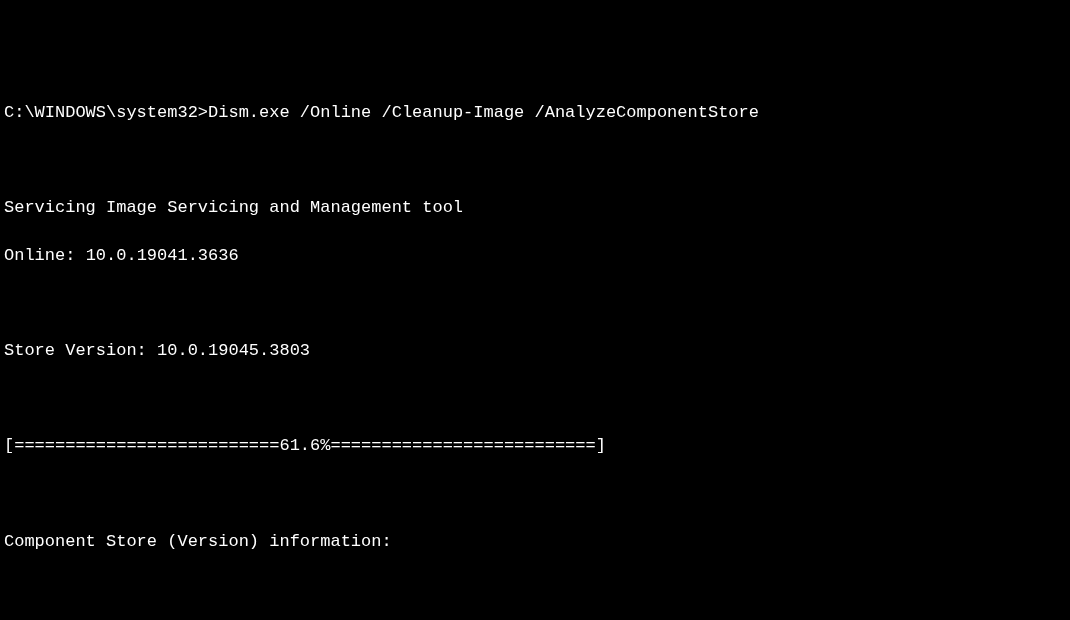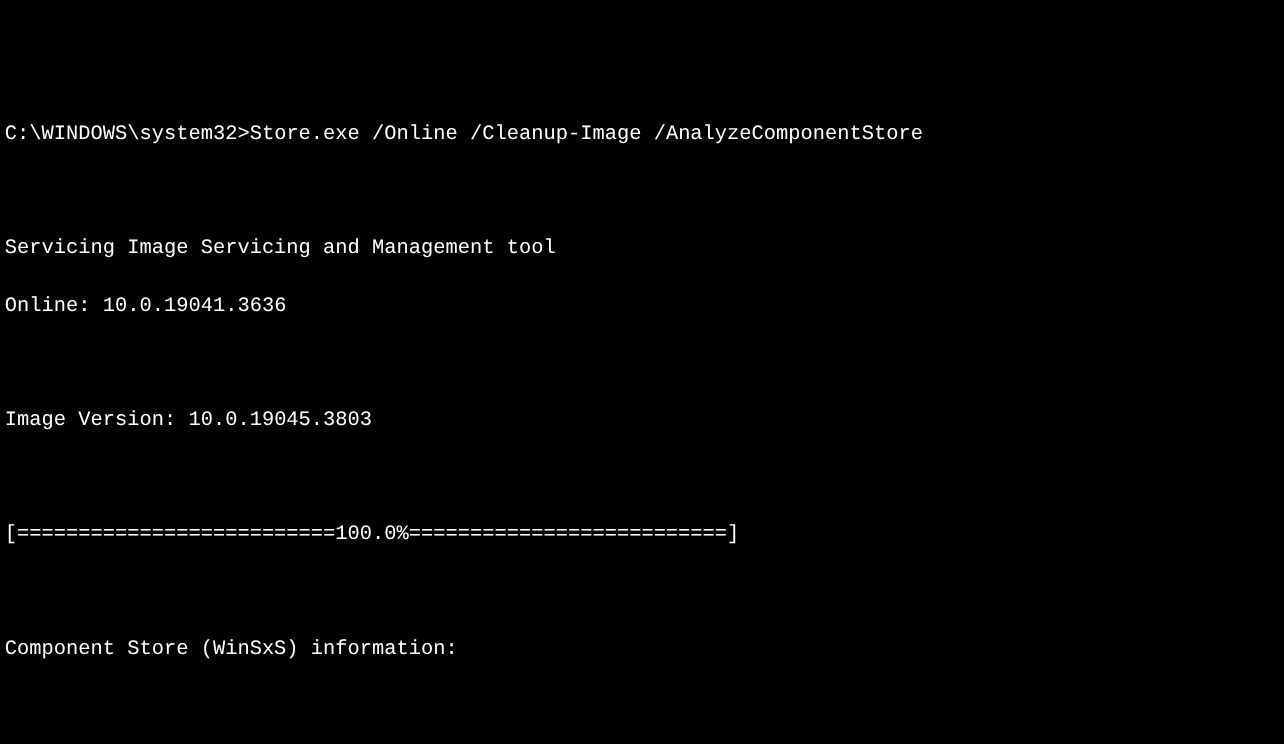--- a/index.html
+++ b/index.html
@@ -21,30 +21,30 @@
     }
     .terminal-line {
       display: block;
     }
   </style>
 </head>
 <body>
 
 
 
-<div class="terminal-line"><span>C:\WINDOWS\system32&gt;</span><span>Store.exe /Online /Cleanup-Image /AnalyzeComponentStore</span></div>
+<div class="terminal-line"><span>C:\WINDOWS\system32&gt;</span><span>Dism.exe /Online /Cleanup-Image /AnalyzeComponentStore</span></div>
 <div class="terminal-line">&nbsp;</div>
 <div class="terminal-line">Servicing Image Servicing and Management tool</div>
 <div class="terminal-line"><span>Online: </span><span>10.0.19041.3636</span></div>
 <div class="terminal-line">&nbsp;</div>
-<div class="terminal-line"><span>Image Version: </span><span>10.0.19045.3803</span></div>
+<div class="terminal-line"><span>Store Version: </span><span>10.0.19045.3803</span></div>
 <div class="terminal-line">&nbsp;</div>
-<div class="terminal-line">[==========================100.0%==========================]</div>
+<div class="terminal-line">[==========================61.6%==========================]</div>
 <div class="terminal-line">&nbsp;</div>
-<div class="terminal-line">Component Store (WinSxS) information:</div>
+<div class="terminal-line">Component Store (Version) information:</div>
 <div class="terminal-line">&nbsp;</div>
 
 
 
 
 
 
 
 
 

